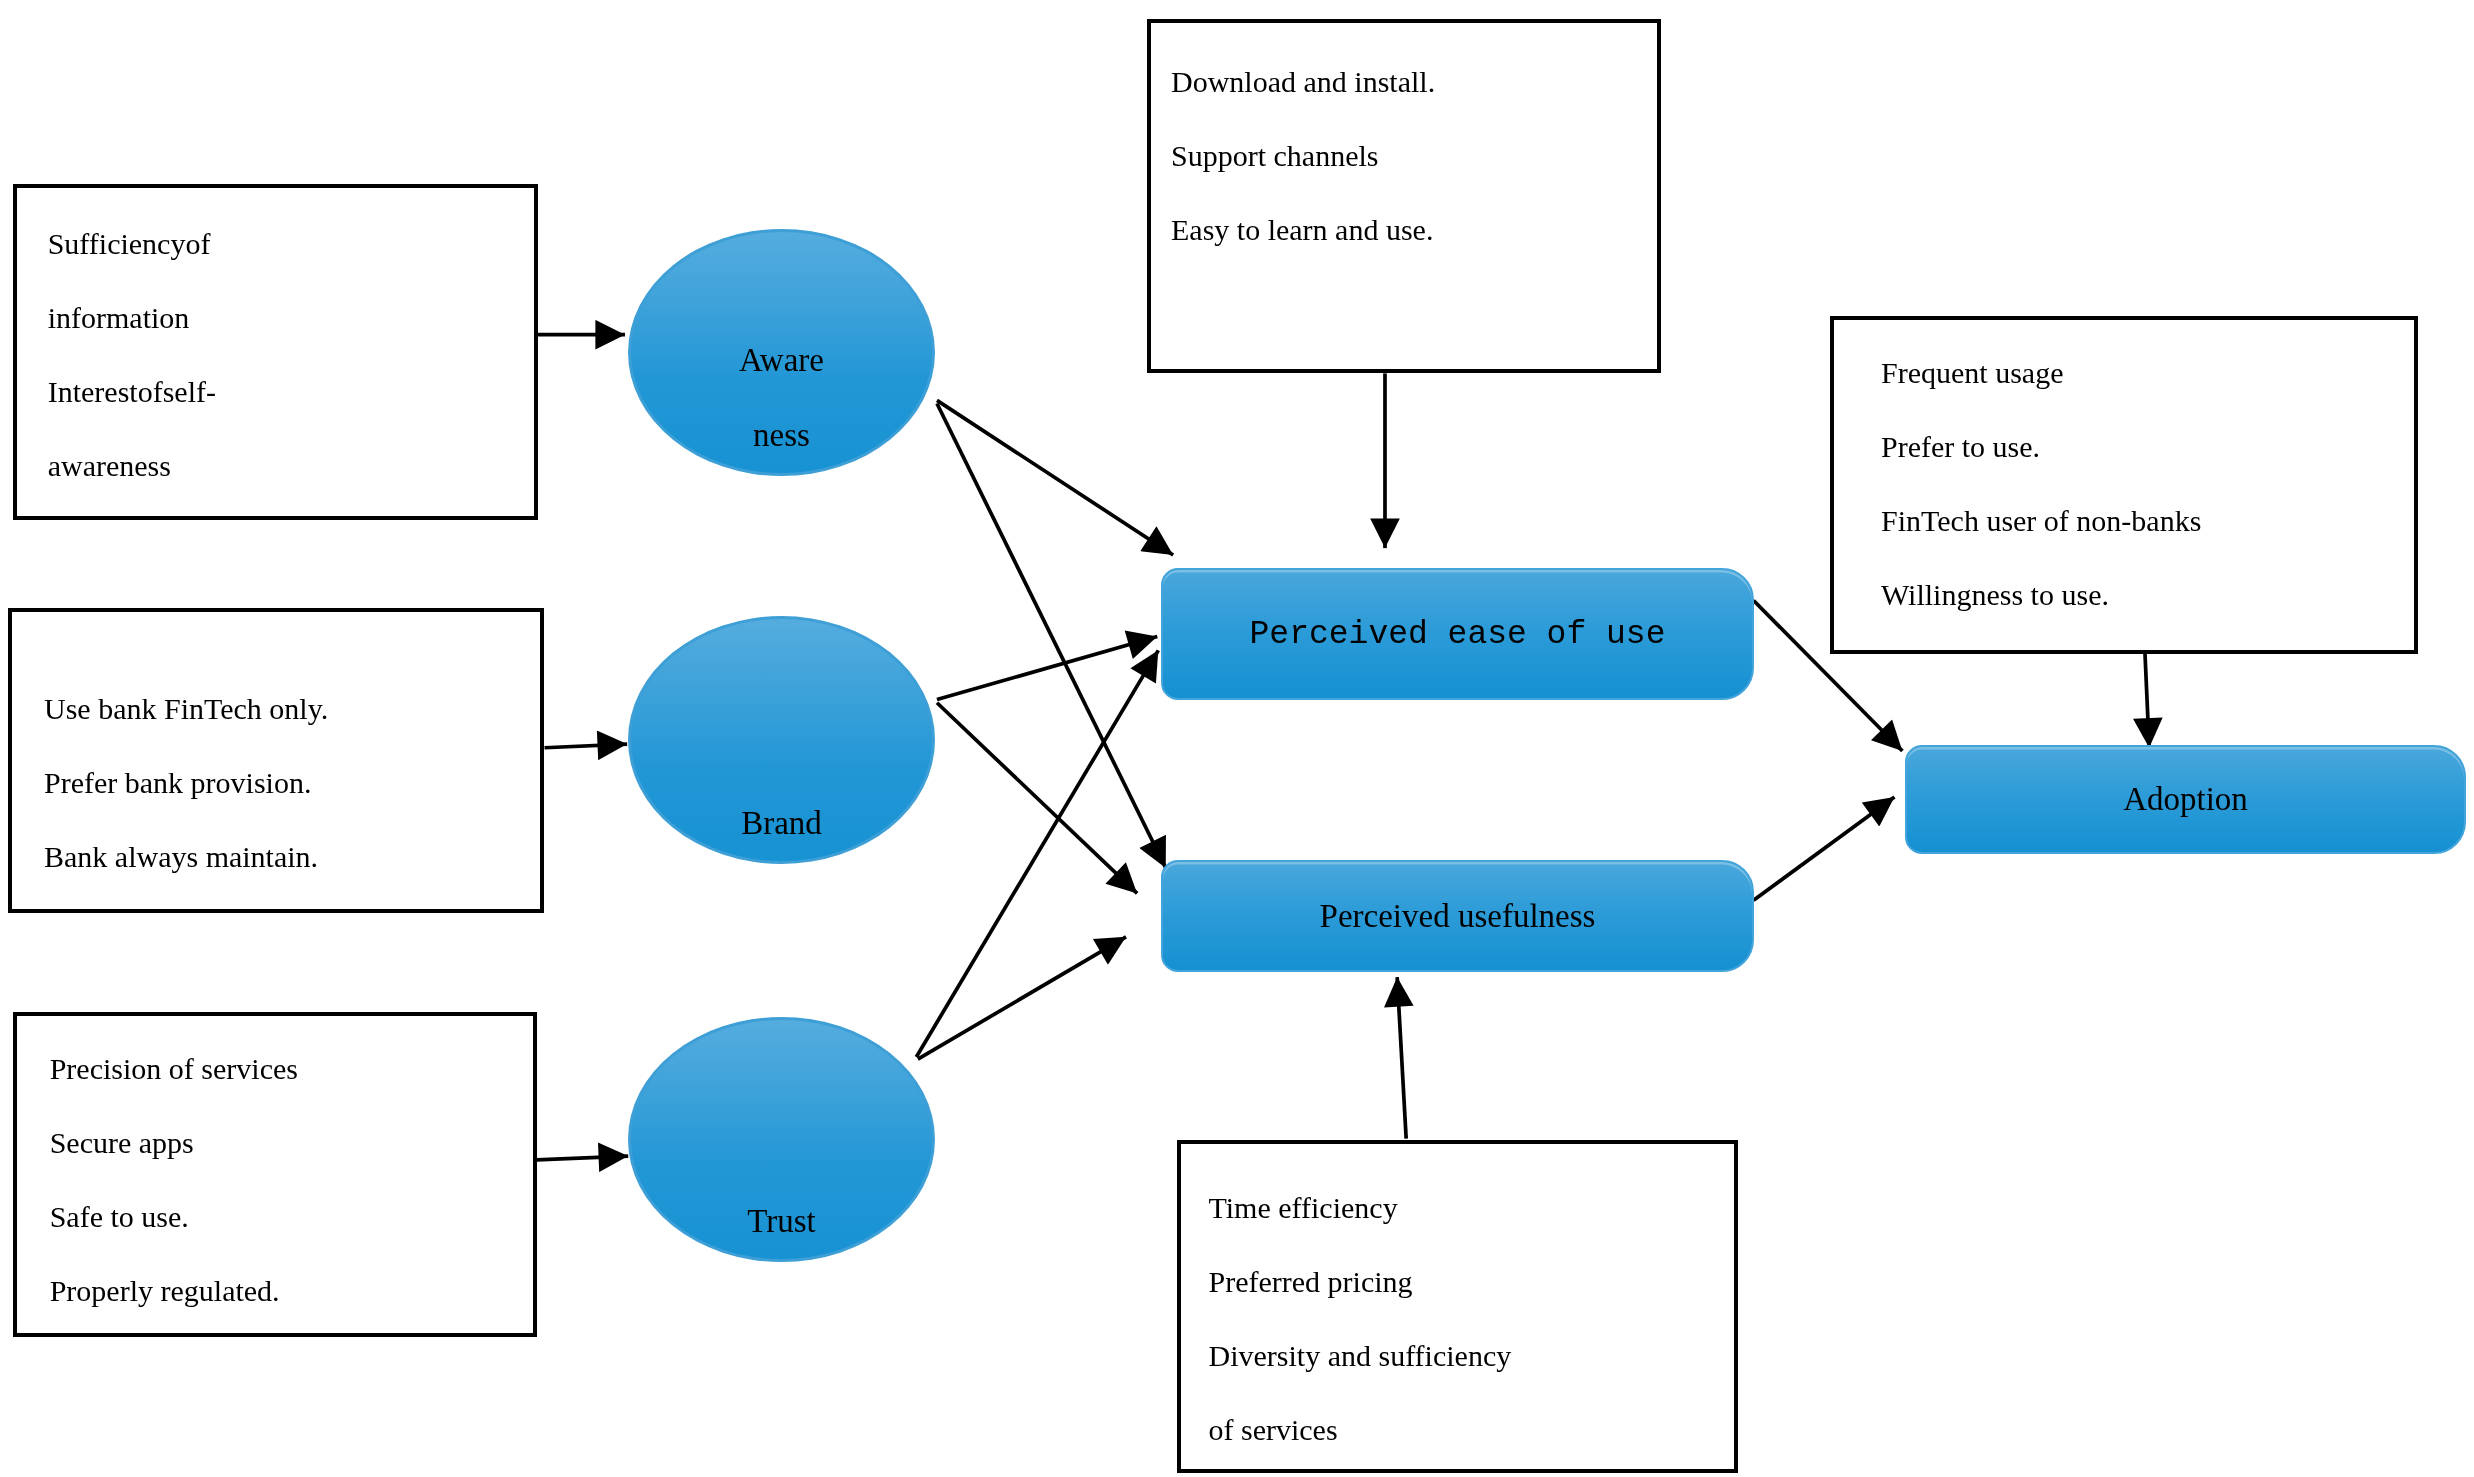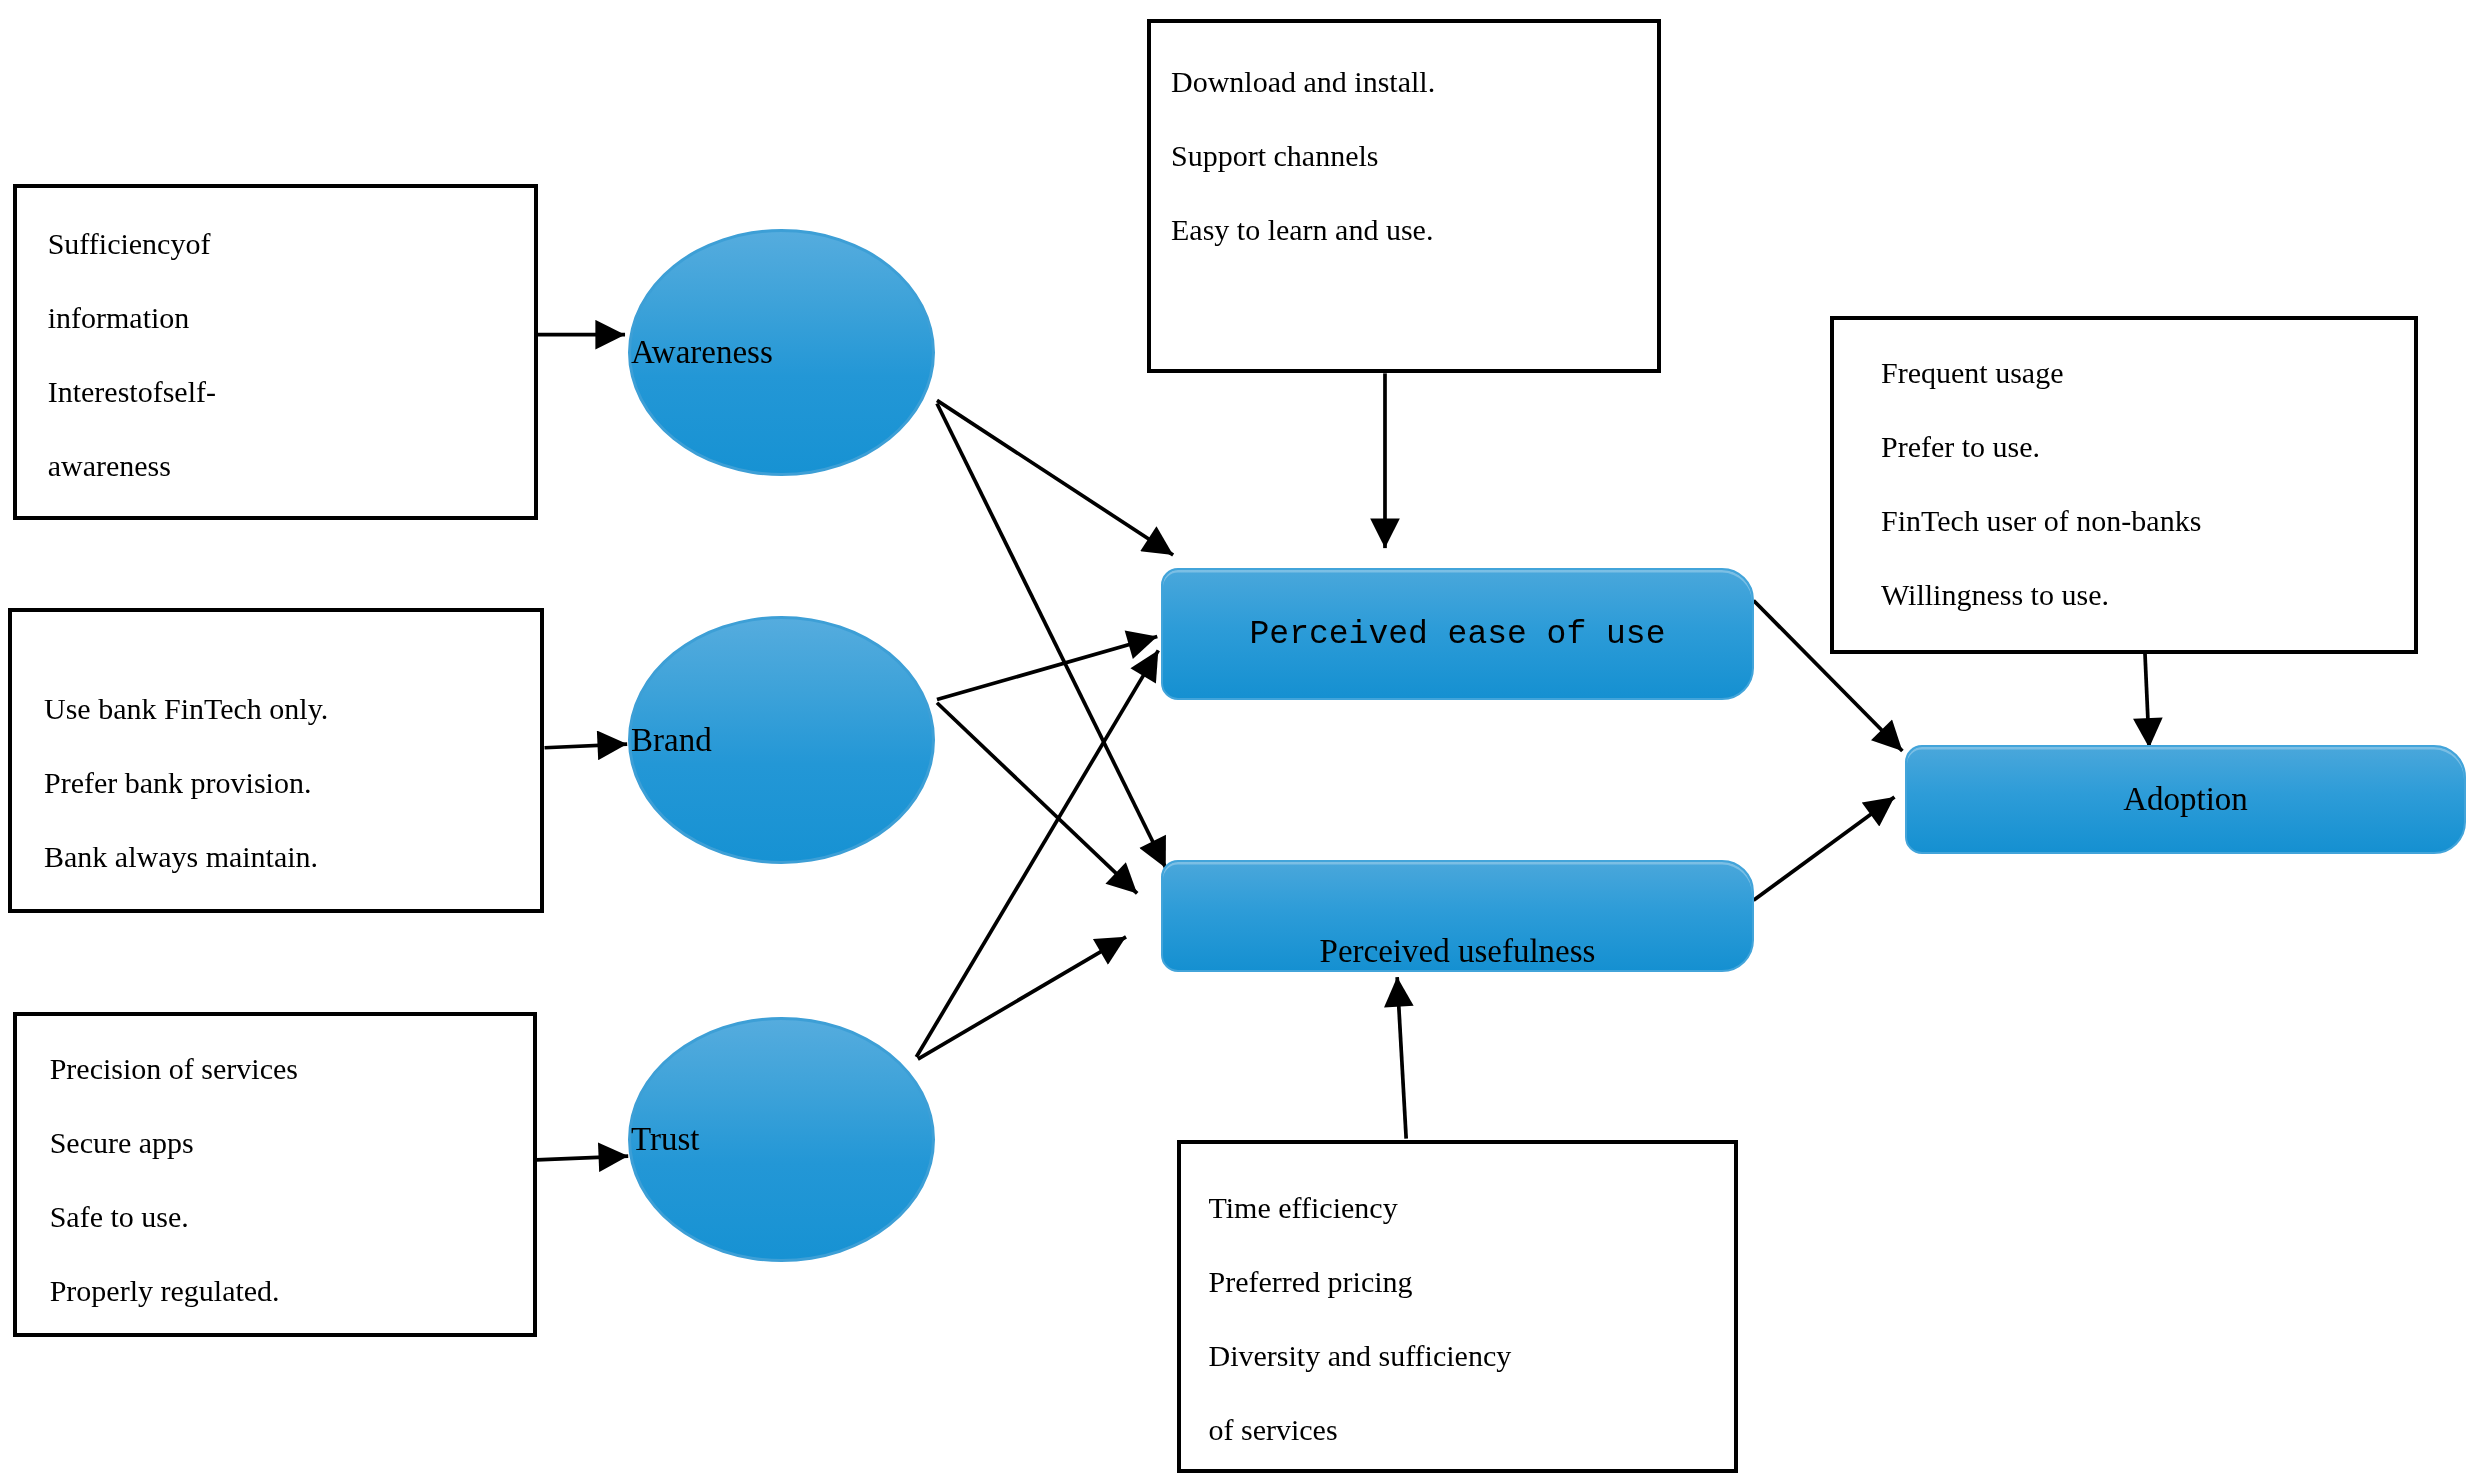--- a/index.html
+++ b/index.html
@@ -22,21 +22,21 @@
     line-height:74px;
   }
   .wbox .line{height:74px;display:flex;align-items:center;white-space:nowrap;}
   .wbox .line.justify{}
   .ellipse{
     position:absolute;
     border-radius:50%;
     background:linear-gradient(180deg,#55acde 0%,#3da2d9 30%,#2397d6 60%,#1792d3 100%);
     border:3.2px solid #3d9fd6;
     box-sizing:border-box;
-    display:flex;flex-direction:row;align-items:center;justify-content:flex-start;
+    display:flex;flex-direction:column;align-items:center;justify-content:flex-end;
     font-size:33px;
     text-align:center;
   }
   .ellipse .nline{line-height:75px;height:75px;display:flex;align-items:center;}
   .bar{
     position:absolute;
     border-radius:17px 32px 32px 17px;
     background:linear-gradient(180deg,#4aa7db 0%,#2d9cd8 45%,#1590d1 100%);
     border:2.6px solid #42a4da;
     box-shadow:inset 0 2.6px 0 rgba(255,255,255,0.28);
@@ -170,21 +170,21 @@
   </div>
 
   <div class="ellipse" style="left:628px;top:1017px;width:307px;height:245px;">
     <div class="nline">Trust</div>
   </div>
 
   <div class="bar" style="left:1161px;top:568px;width:593px;height:132px;font-family:Liberation Mono, monospace;">
     <span>Perceived ease of use</span>
   </div>
 
-  <div class="bar" style="left:1161px;top:860px;width:593px;height:112px;align-items:flex-end;">
+  <div class="bar" style="left:1161px;top:860px;width:593px;height:112px;">
     <span>Perceived usefulness</span>
   </div>
 
   <div class="bar" style="left:1905px;top:745px;width:561px;height:109px;">
     <span>Adoption</span>
   </div>
 
 </div>
 
 

